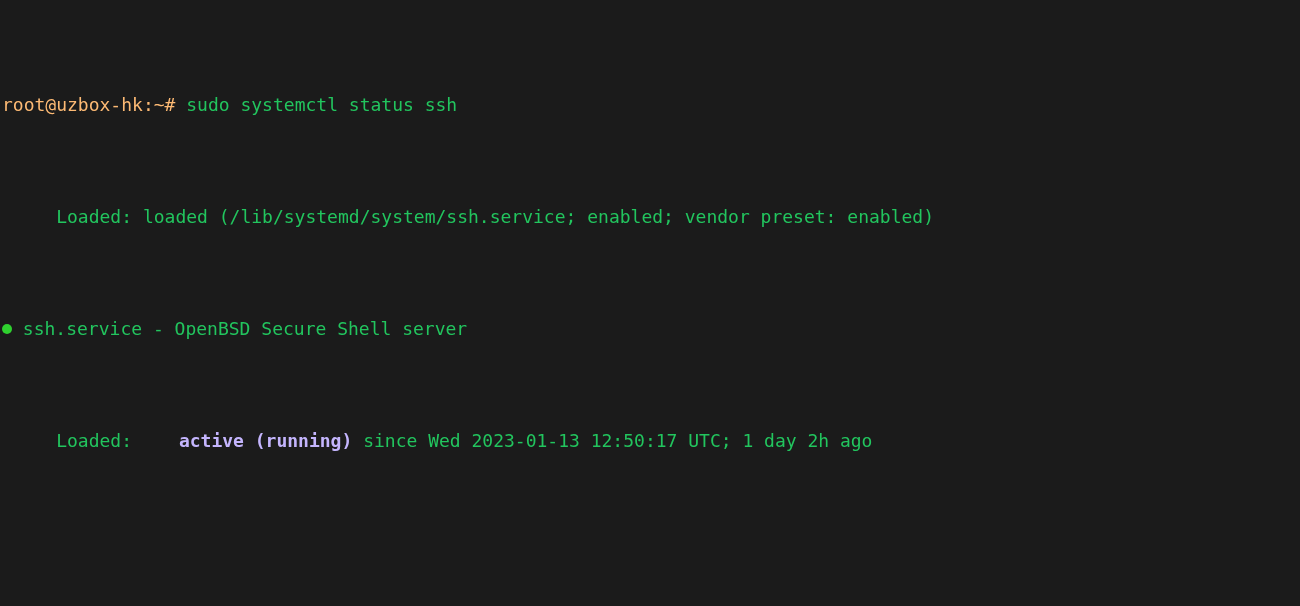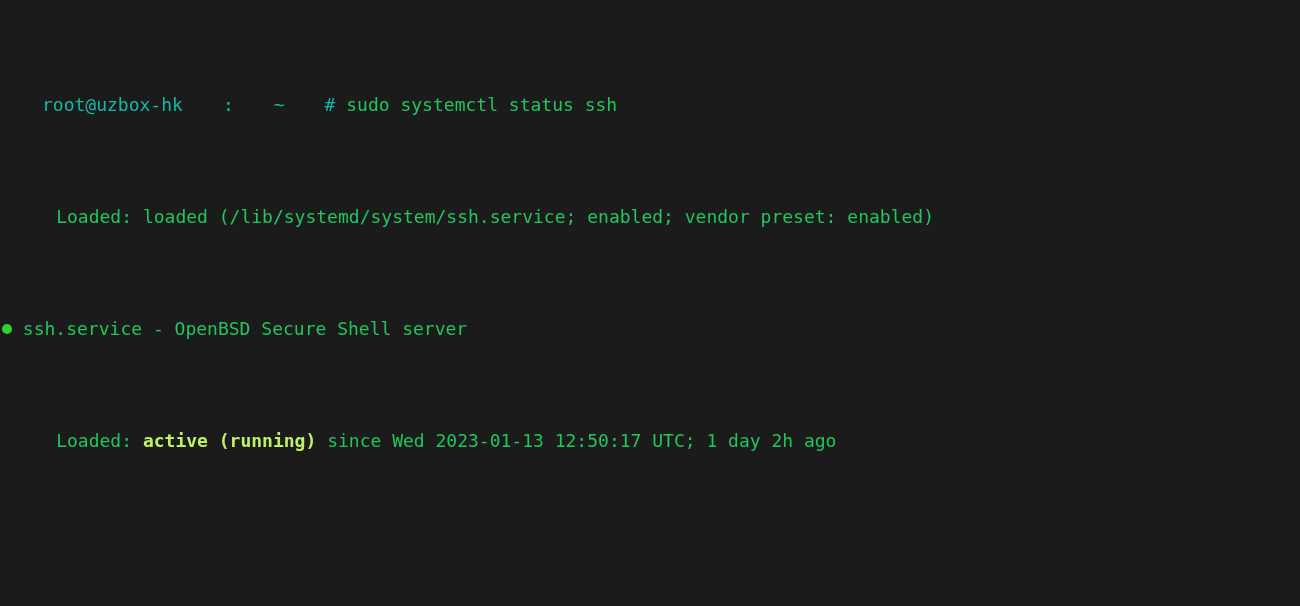--- a/index.html
+++ b/index.html
@@ -17,22 +17,22 @@
   .terminal {
     padding: 4px 2px 0 2px;
     white-space: pre;
   }
   .line {
     position: relative;
     height: 22.4px;
     overflow: hidden;
   }
   .white { color: #22c55e; }
-  .dim   { color: #14b8a6; margin-left: 40px; }
-  .green { color: #bef264; font-weight: bold; }
+  .dim   { color: #fdba74; }
+  .green { color: #c4b5fd; font-weight: bold; margin-left: 36px; }
   .bullet-green {
     display: inline-block;
     width: 10px; height: 10px;
     background: #2fd12f;
     border-radius: 50%;
     vertical-align: 1px;
   }
 </style>
 </head>
 <body>

